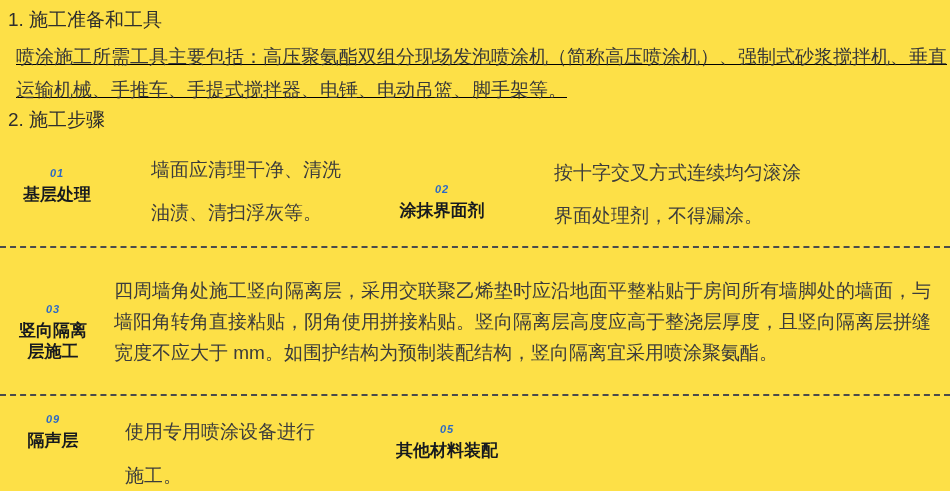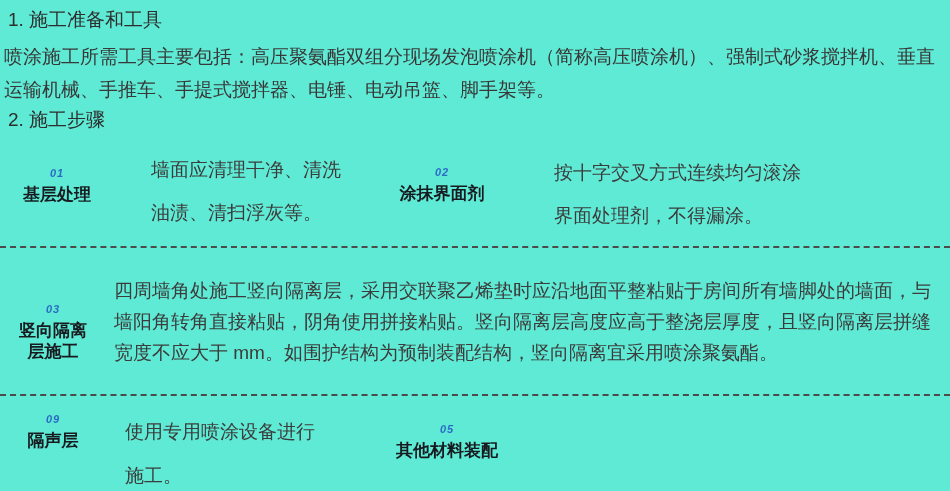--- a/index.html
+++ b/index.html
@@ -1,24 +1,24 @@
 <!DOCTYPE html>
 <html><head>
 <meta charset="utf-8">
 <style>
   html,body{margin:0;padding:0;background:#ffffff;}
   .page{
-    position:relative;width:950px;height:491px;background:#5eead4;overflow:hidden;
+    position:relative;width:950px;height:491px;background:#fde047;overflow:hidden;
     font-family:"Liberation Sans","DejaVu Sans",sans-serif;
   }
   .title{
     position:absolute;left:8px;font-size:19px;line-height:24px;color:#2e2e2e;
     white-space:nowrap;
   }
-  .para{position:absolute;left:4px;}
+  .para{position:absolute;left:16px;text-decoration:underline;}
   .para .pl{font-size:19px;line-height:33px;color:#383838;white-space:nowrap;}
   .badge{position:absolute;text-align:center;}
   .badge .num{
     font-size:11px;line-height:15px;font-weight:700;font-style:italic;
     letter-spacing:1px;color:#2d6ac4;
   }
   .badge .lbl{margin-top:3px;font-size:17px;font-weight:700;color:#171a1f;}
   .badge .lbl div{line-height:21px;white-space:nowrap;}
   .stext{position:absolute;font-size:19px;color:#3c3c3c;}
   .stext div{white-space:nowrap;}
@@ -45,21 +45,21 @@
     <div class="num" style="color: rgb(45, 106, 196);">01</div>
     <div class="lbl">
       <div>基层处理</div>
     </div>
   </div>
   <div class="stext lh43" style="left:115px;top:148px">
     <div>墙面应清理干净、清洗</div>
     <div>油渍、清扫浮灰等。</div>
   </div>
 
-  <div class="badge" style="left:397px;top:165px;width:90px">
+  <div class="badge" style="left:397px;top:182px;width:90px">
     <div class="num" style="color: rgb(45, 106, 196);">02</div>
     <div class="lbl">
       <div>涂抹界面剂</div>
     </div>
   </div>
   <div class="stext lh43" style="left:518px;top:151px">
     <div>按十字交叉方式连续均匀滚涂</div>
     <div>界面处理剂，不得漏涂。</div>
   </div>
 

